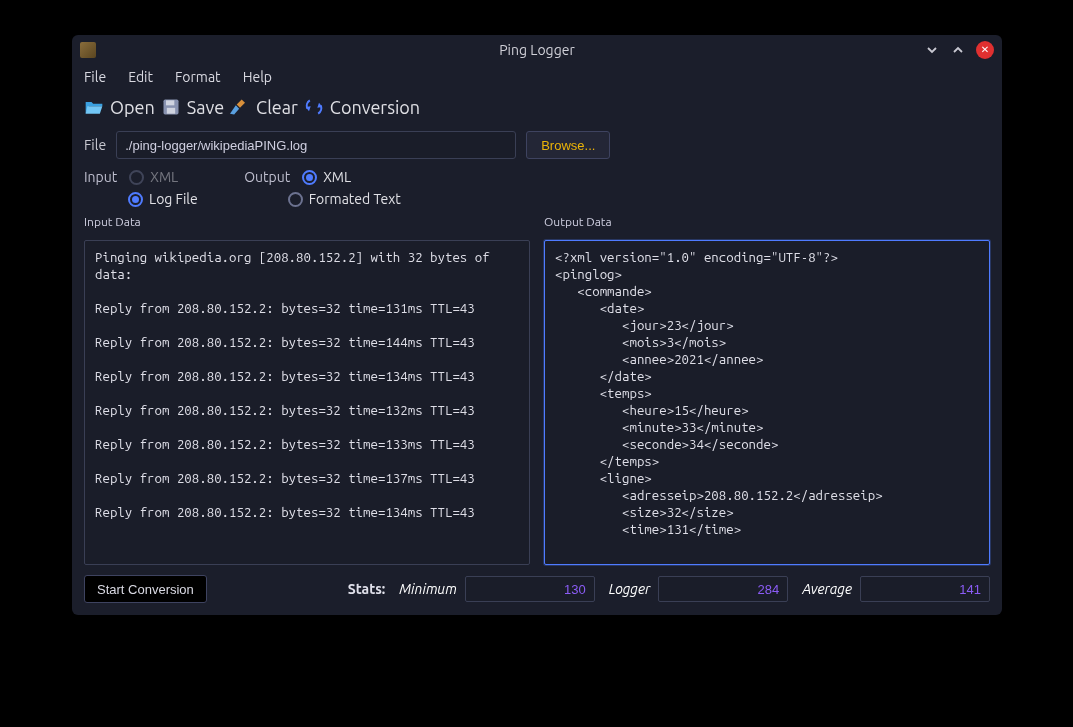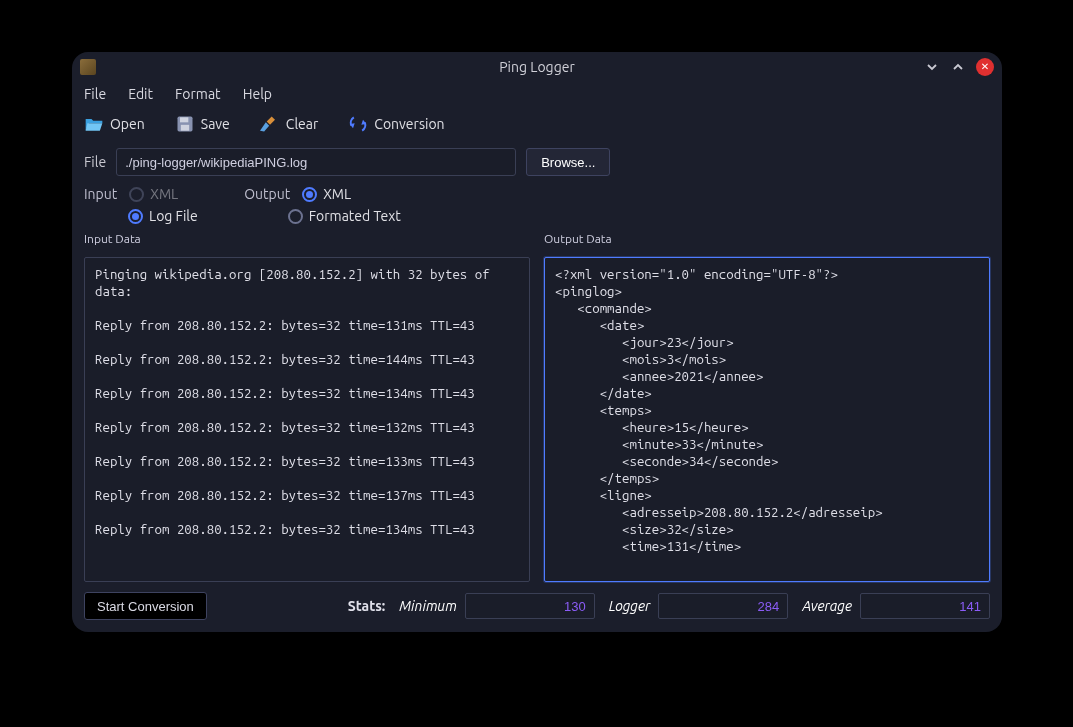--- a/index.html
+++ b/index.html
@@ -7,25 +7,25 @@
     background: #000;
     width: 1073px;
     height: 727px;
     font-family: "Segoe UI", "Ubuntu", sans-serif;
     color: #e0e0e5;
     overflow: hidden;
   }
   .window {
     position: absolute;
     left: 72px;
-    top: 52px;
+    top: 35px;
     width: 930px;
     height: 580px;
     background: #1b1e2b;
-    border-radius: 16px;
+    border-radius: 6px;
     display: flex;
     flex-direction: column;
   }
   .titlebar {
     height: 30px;
     display: flex;
     align-items: center;
     padding: 0 8px;
     position: relative;
   }
@@ -67,24 +67,24 @@
   .menubar {
     display: flex;
     gap: 22px;
     padding: 4px 12px 6px 12px;
     font-size: 14px;
     color: #d8d8e0;
   }
   .menubar span { cursor: pointer; }
   .toolbar {
     display: flex;
-    gap: 30px;
+    gap: 6px;
     padding: 6px 12px 10px 12px;
     align-items: flex-end;
-    font-size: 14px;
+    font-size: 18px;
   }
   .tool-btn { display: flex; align-items: center; gap: 6px; cursor: pointer; }
   .tool-btn svg { width: 20px; height: 20px; }
   .filerow {
     display: flex;
     align-items: center;
     gap: 10px;
     padding: 4px 12px 10px 12px;
     font-size: 14px;
   }
@@ -98,21 +98,21 @@
     color: #cfcfe0;
     padding: 0 8px;
     font-size: 13px;
   }
   .browse-btn {
     height: 28px;
     padding: 0 14px;
     background: #232636;
     border: 1px solid #3e4360;
     border-radius: 3px;
-    color: #ffffff;
+    color: #eab308;
     font-size: 13px;
     cursor: pointer;
   }
   .radiorow {
     display: flex;
     align-items: center;
     padding: 0 12px 4px 12px;
     font-size: 14px;
     gap: 8px;
   }

